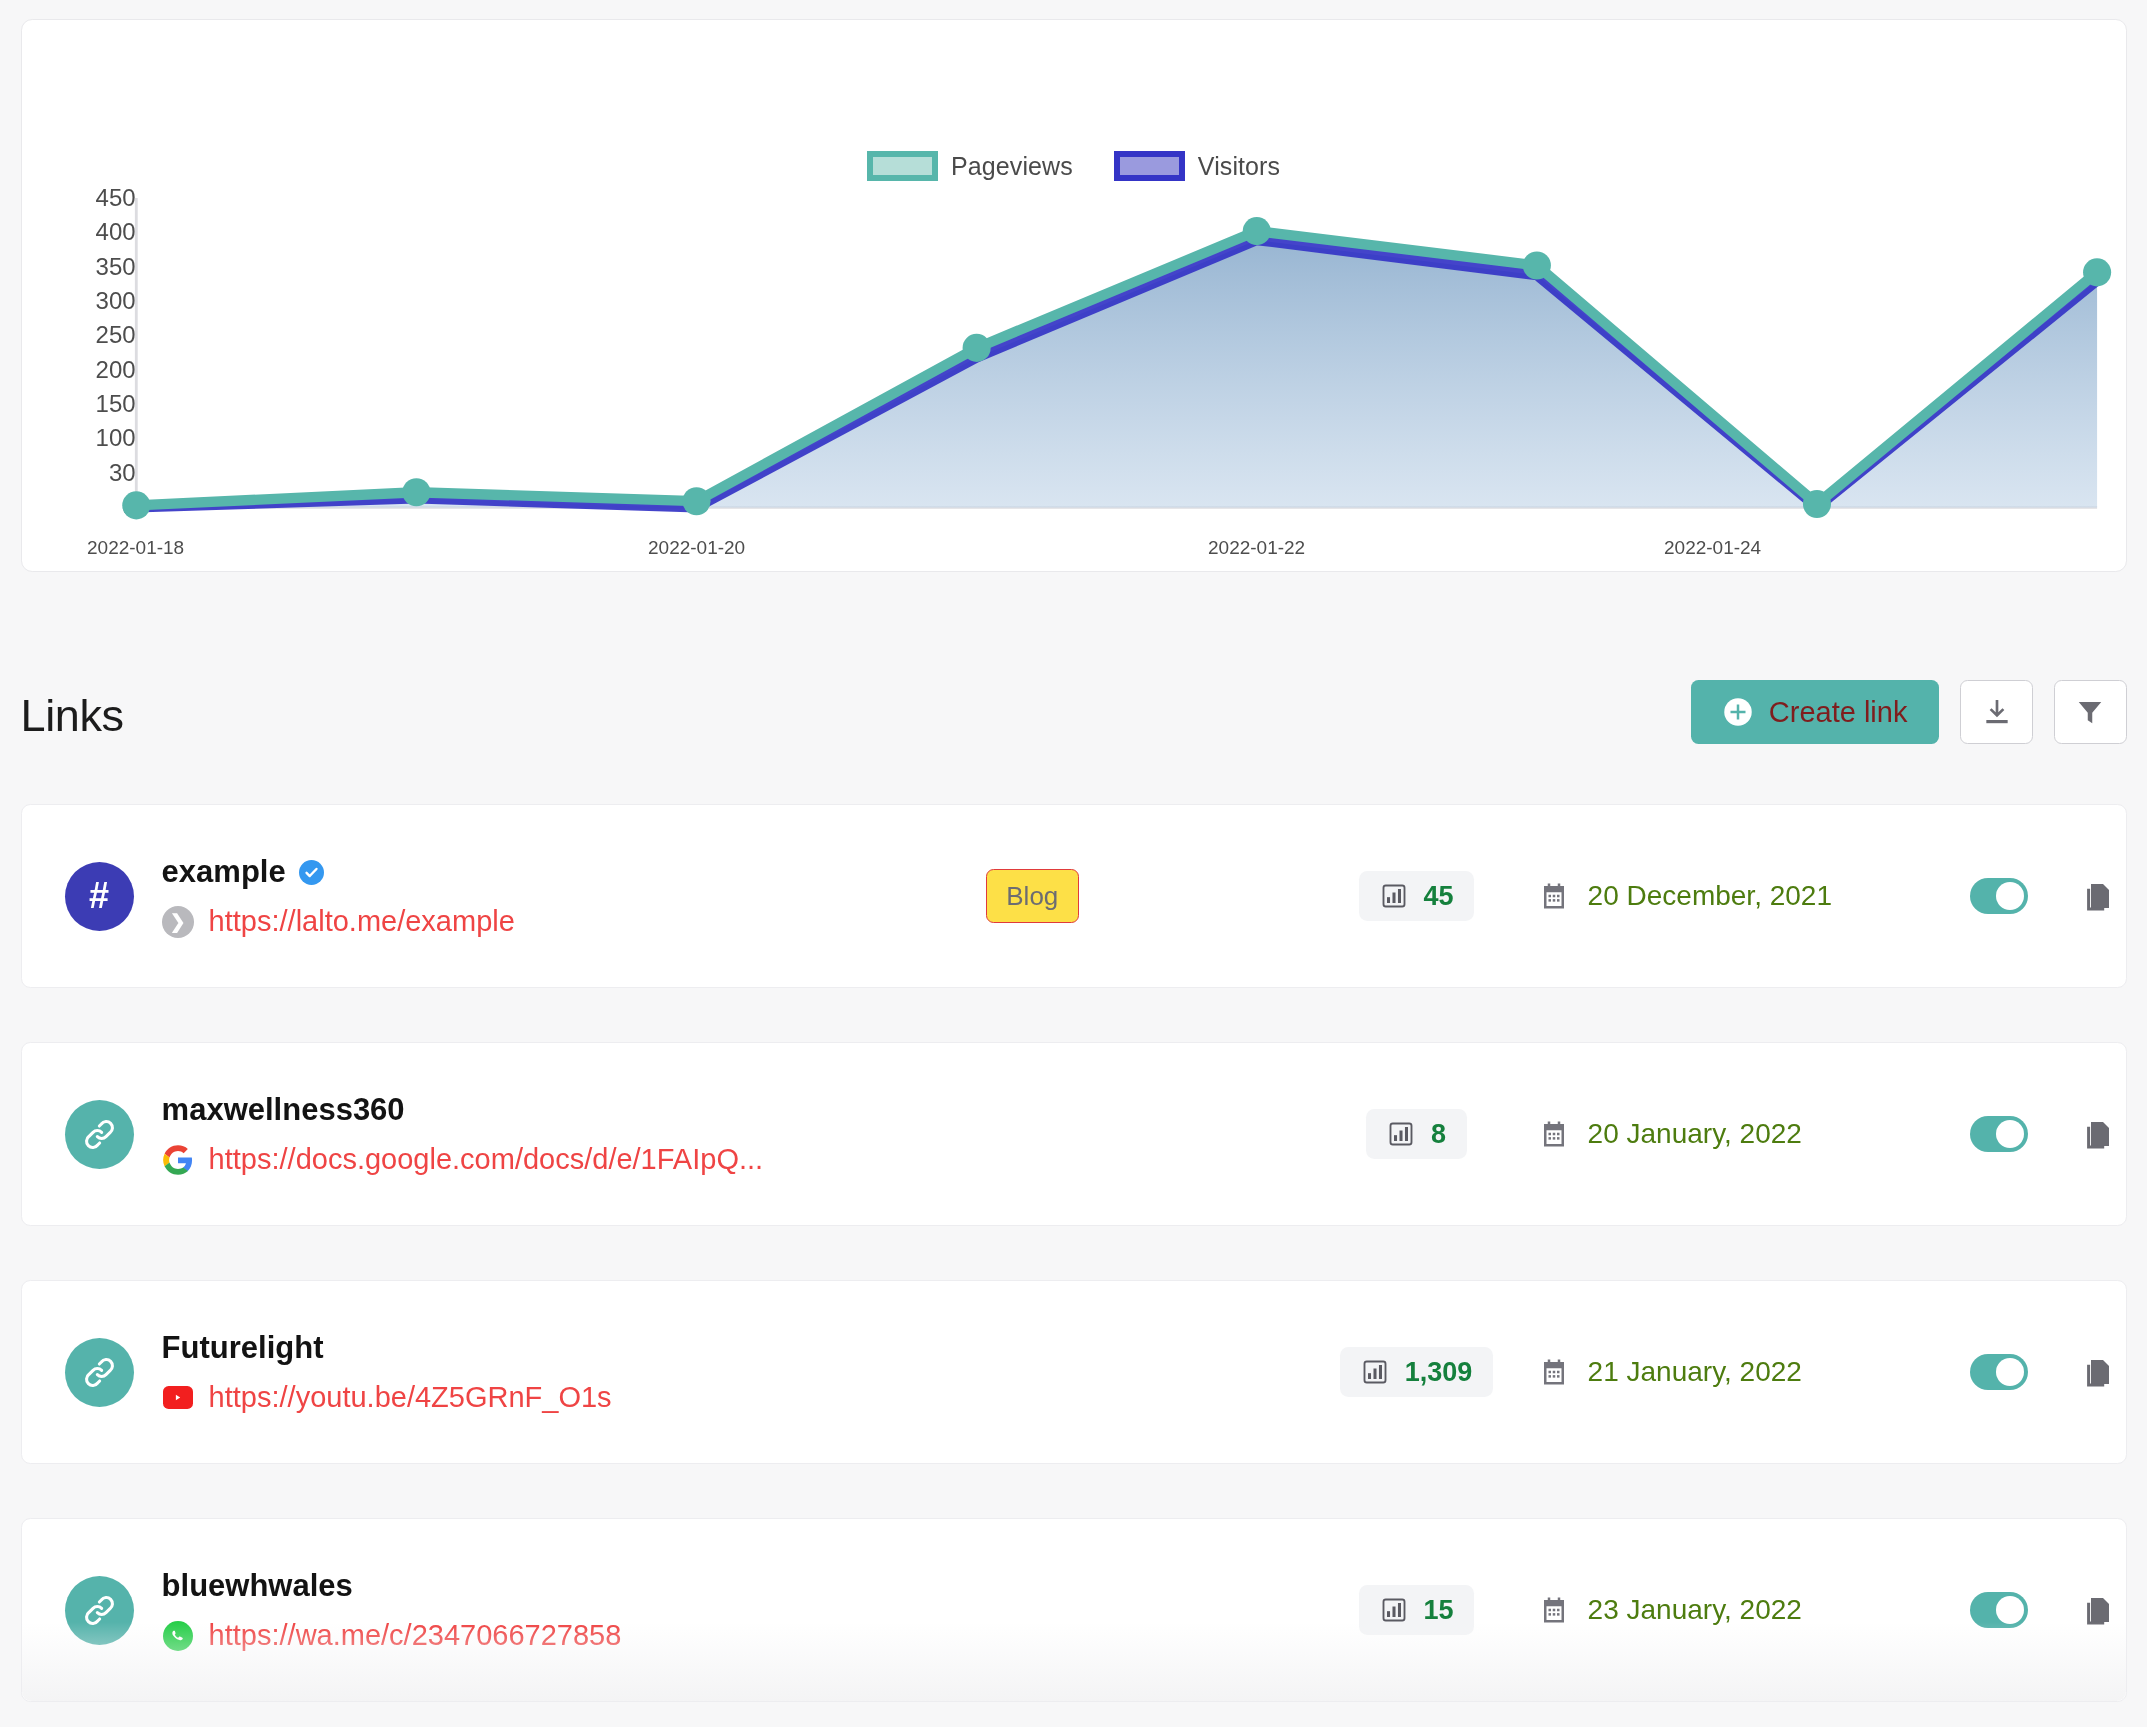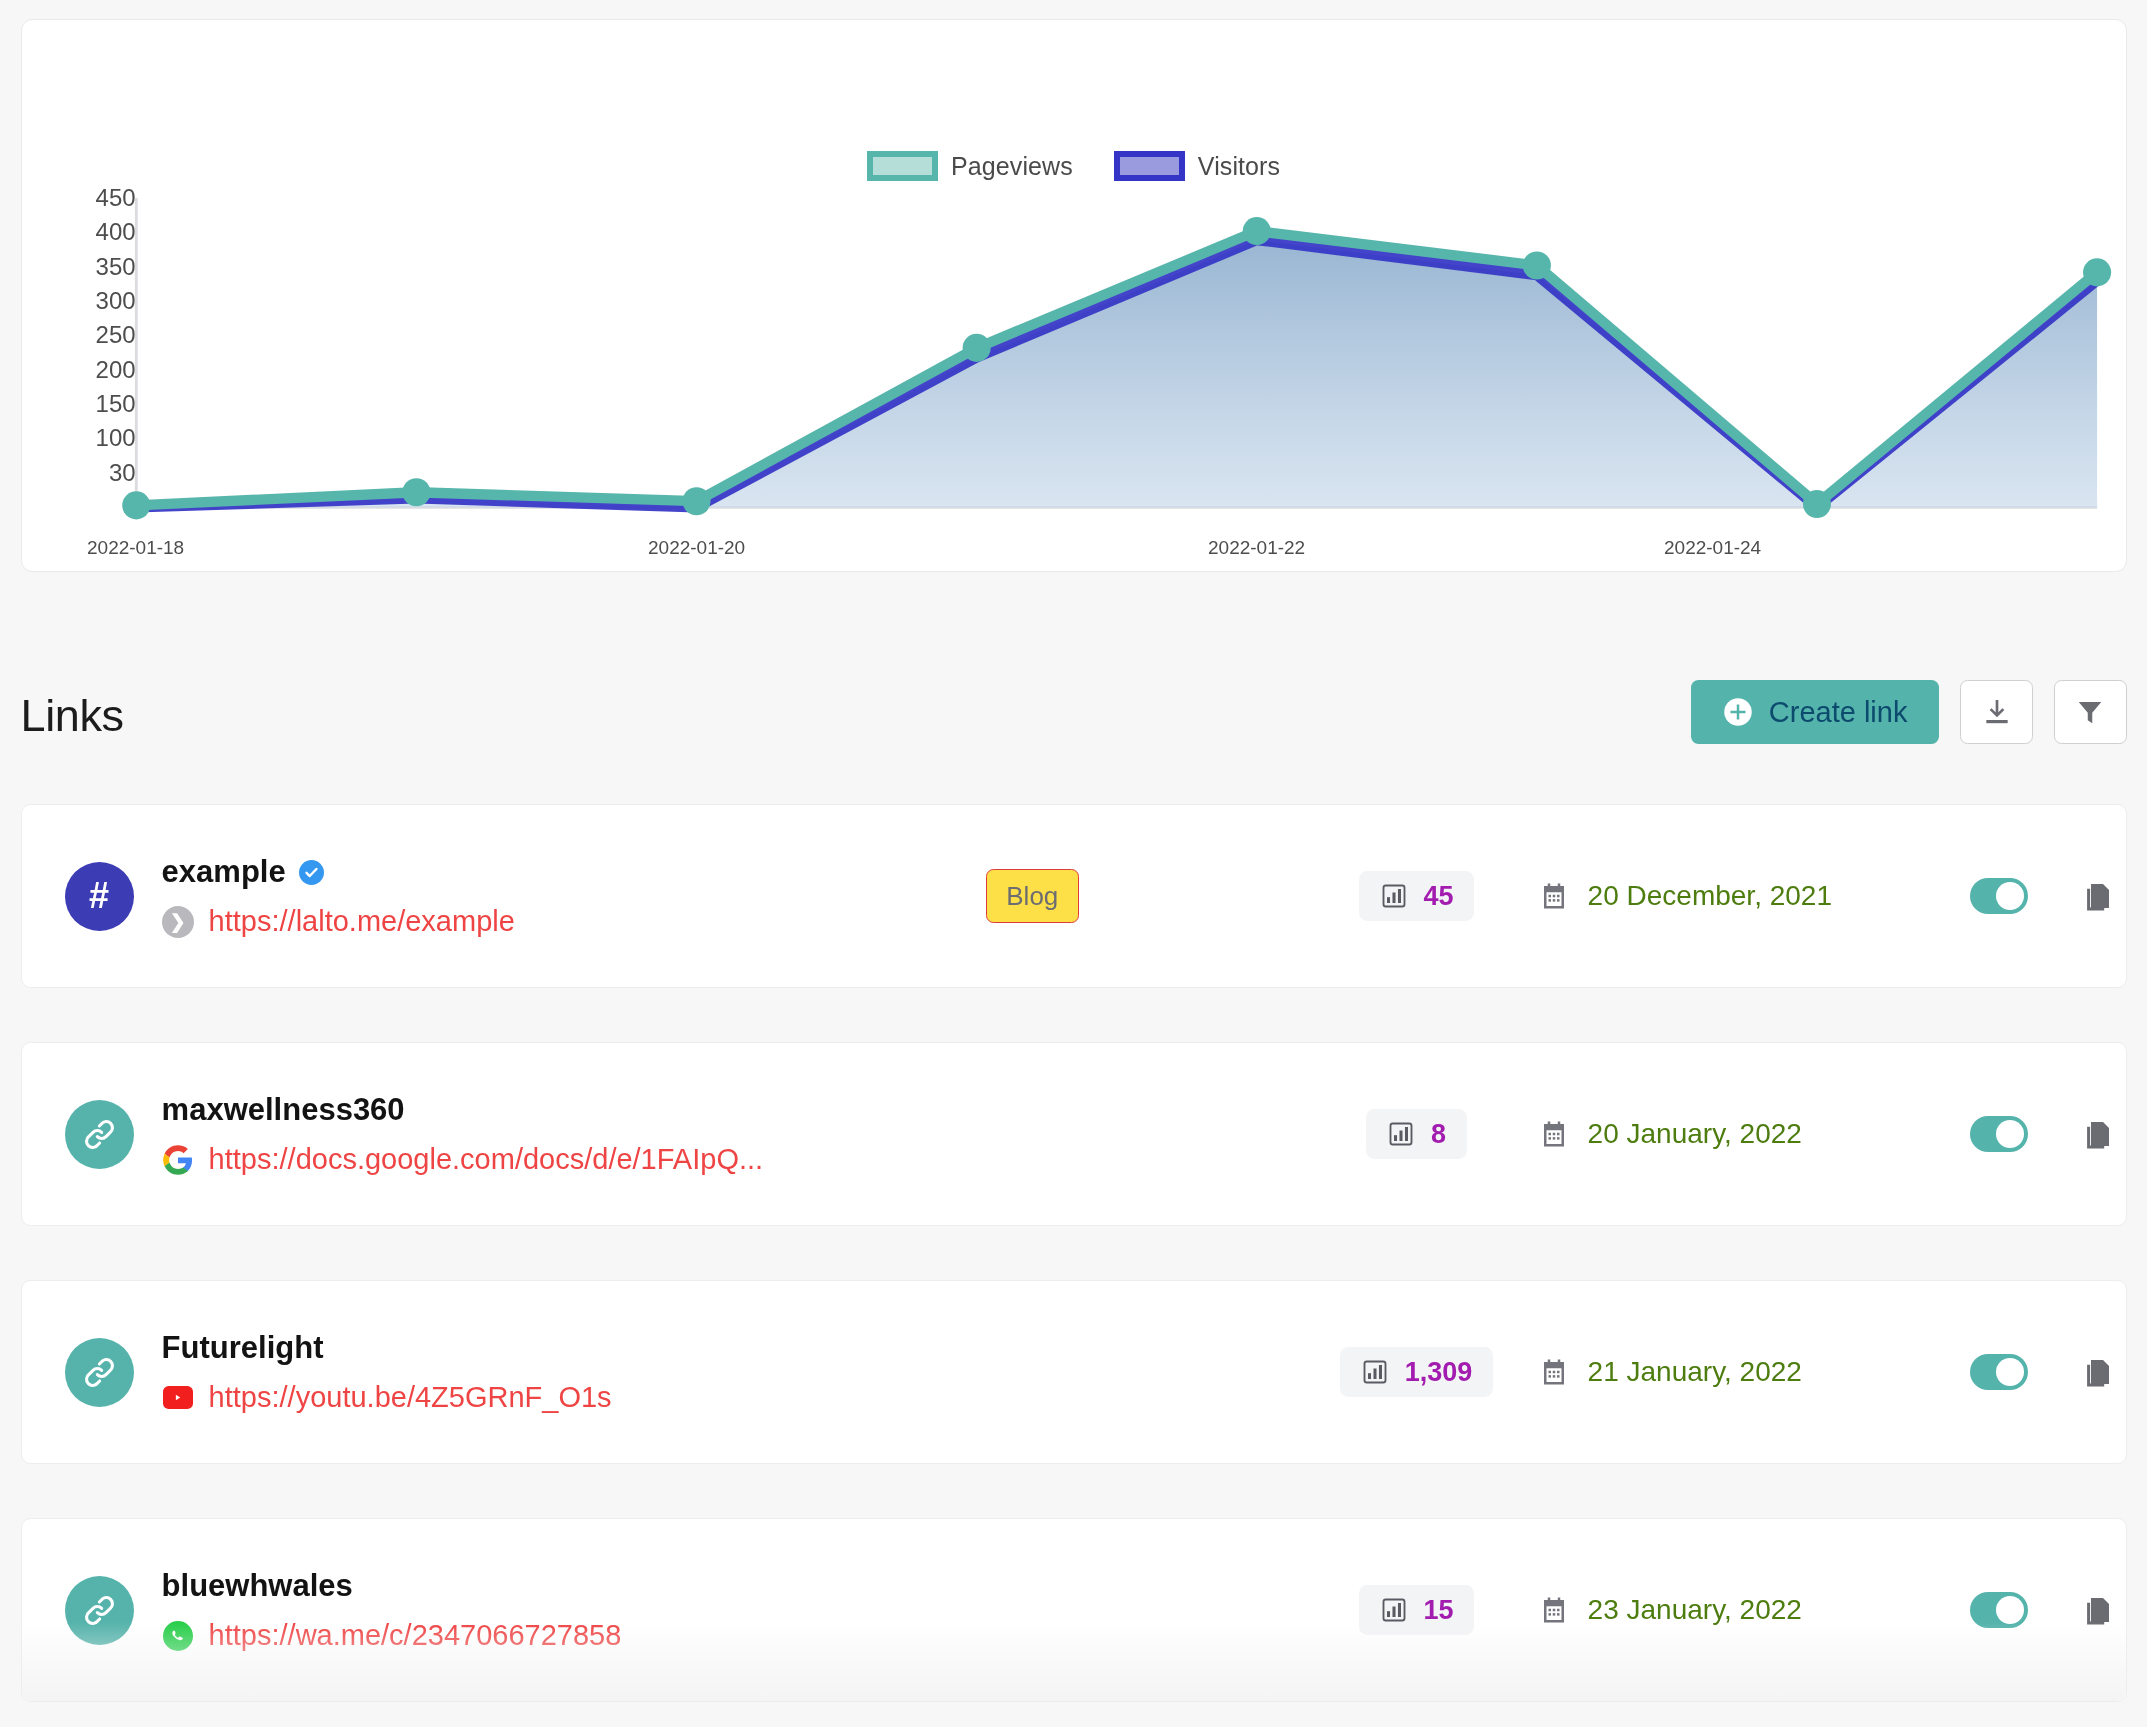--- a/index.html
+++ b/index.html
@@ -78,21 +78,21 @@
     right: 0; top: 9.4px;
     display: flex;
     align-items: center;
     gap: 20.6px;
   }
   .btn-create {
     display: flex; align-items: center; gap: 16px;
     height: 64px;
     padding: 0 32px;
     background: #54b3ab;
-    color: #0c4a6e;
+    color: #7f1d1d;
     border: none;
     border-radius: 7.5px;
     font-size: 29px;
     font-family: "Liberation Sans", sans-serif;
     cursor: pointer;
     justify-content: space-between;
   }
   .icon-btn {
     width: 73px; height: 64px;
     background: #fff;
@@ -166,21 +166,21 @@
     background: #fde047;
   }
 
   .stat-slot { flex: 0 0 auto; width: 244px; display: flex; justify-content: center; }
   .stat {
     display: inline-flex; align-items: center; gap: 16px;
     background: #f3f4f6;
     border-radius: 8.4px;
     padding: 9.4px 20.6px;
     font-size: 27px;
-    color: #a21caf;
+    color: #15803d;
     font-weight: bold;
   }
 
   .date-slot { flex: 0 0 auto; width: 431px; display: flex; align-items: center; gap: 19px; }
   .date-text { font-size: 28px; color: #4d7c0f; white-space: nowrap; }
 
   .ctl-slot { flex: 1 1 auto; display: flex; align-items: center; justify-content: flex-end; gap: 54px; padding-right: 13px; }
   .toggle {
     width: 58px; height: 36px;
     background: #54b3ab;

